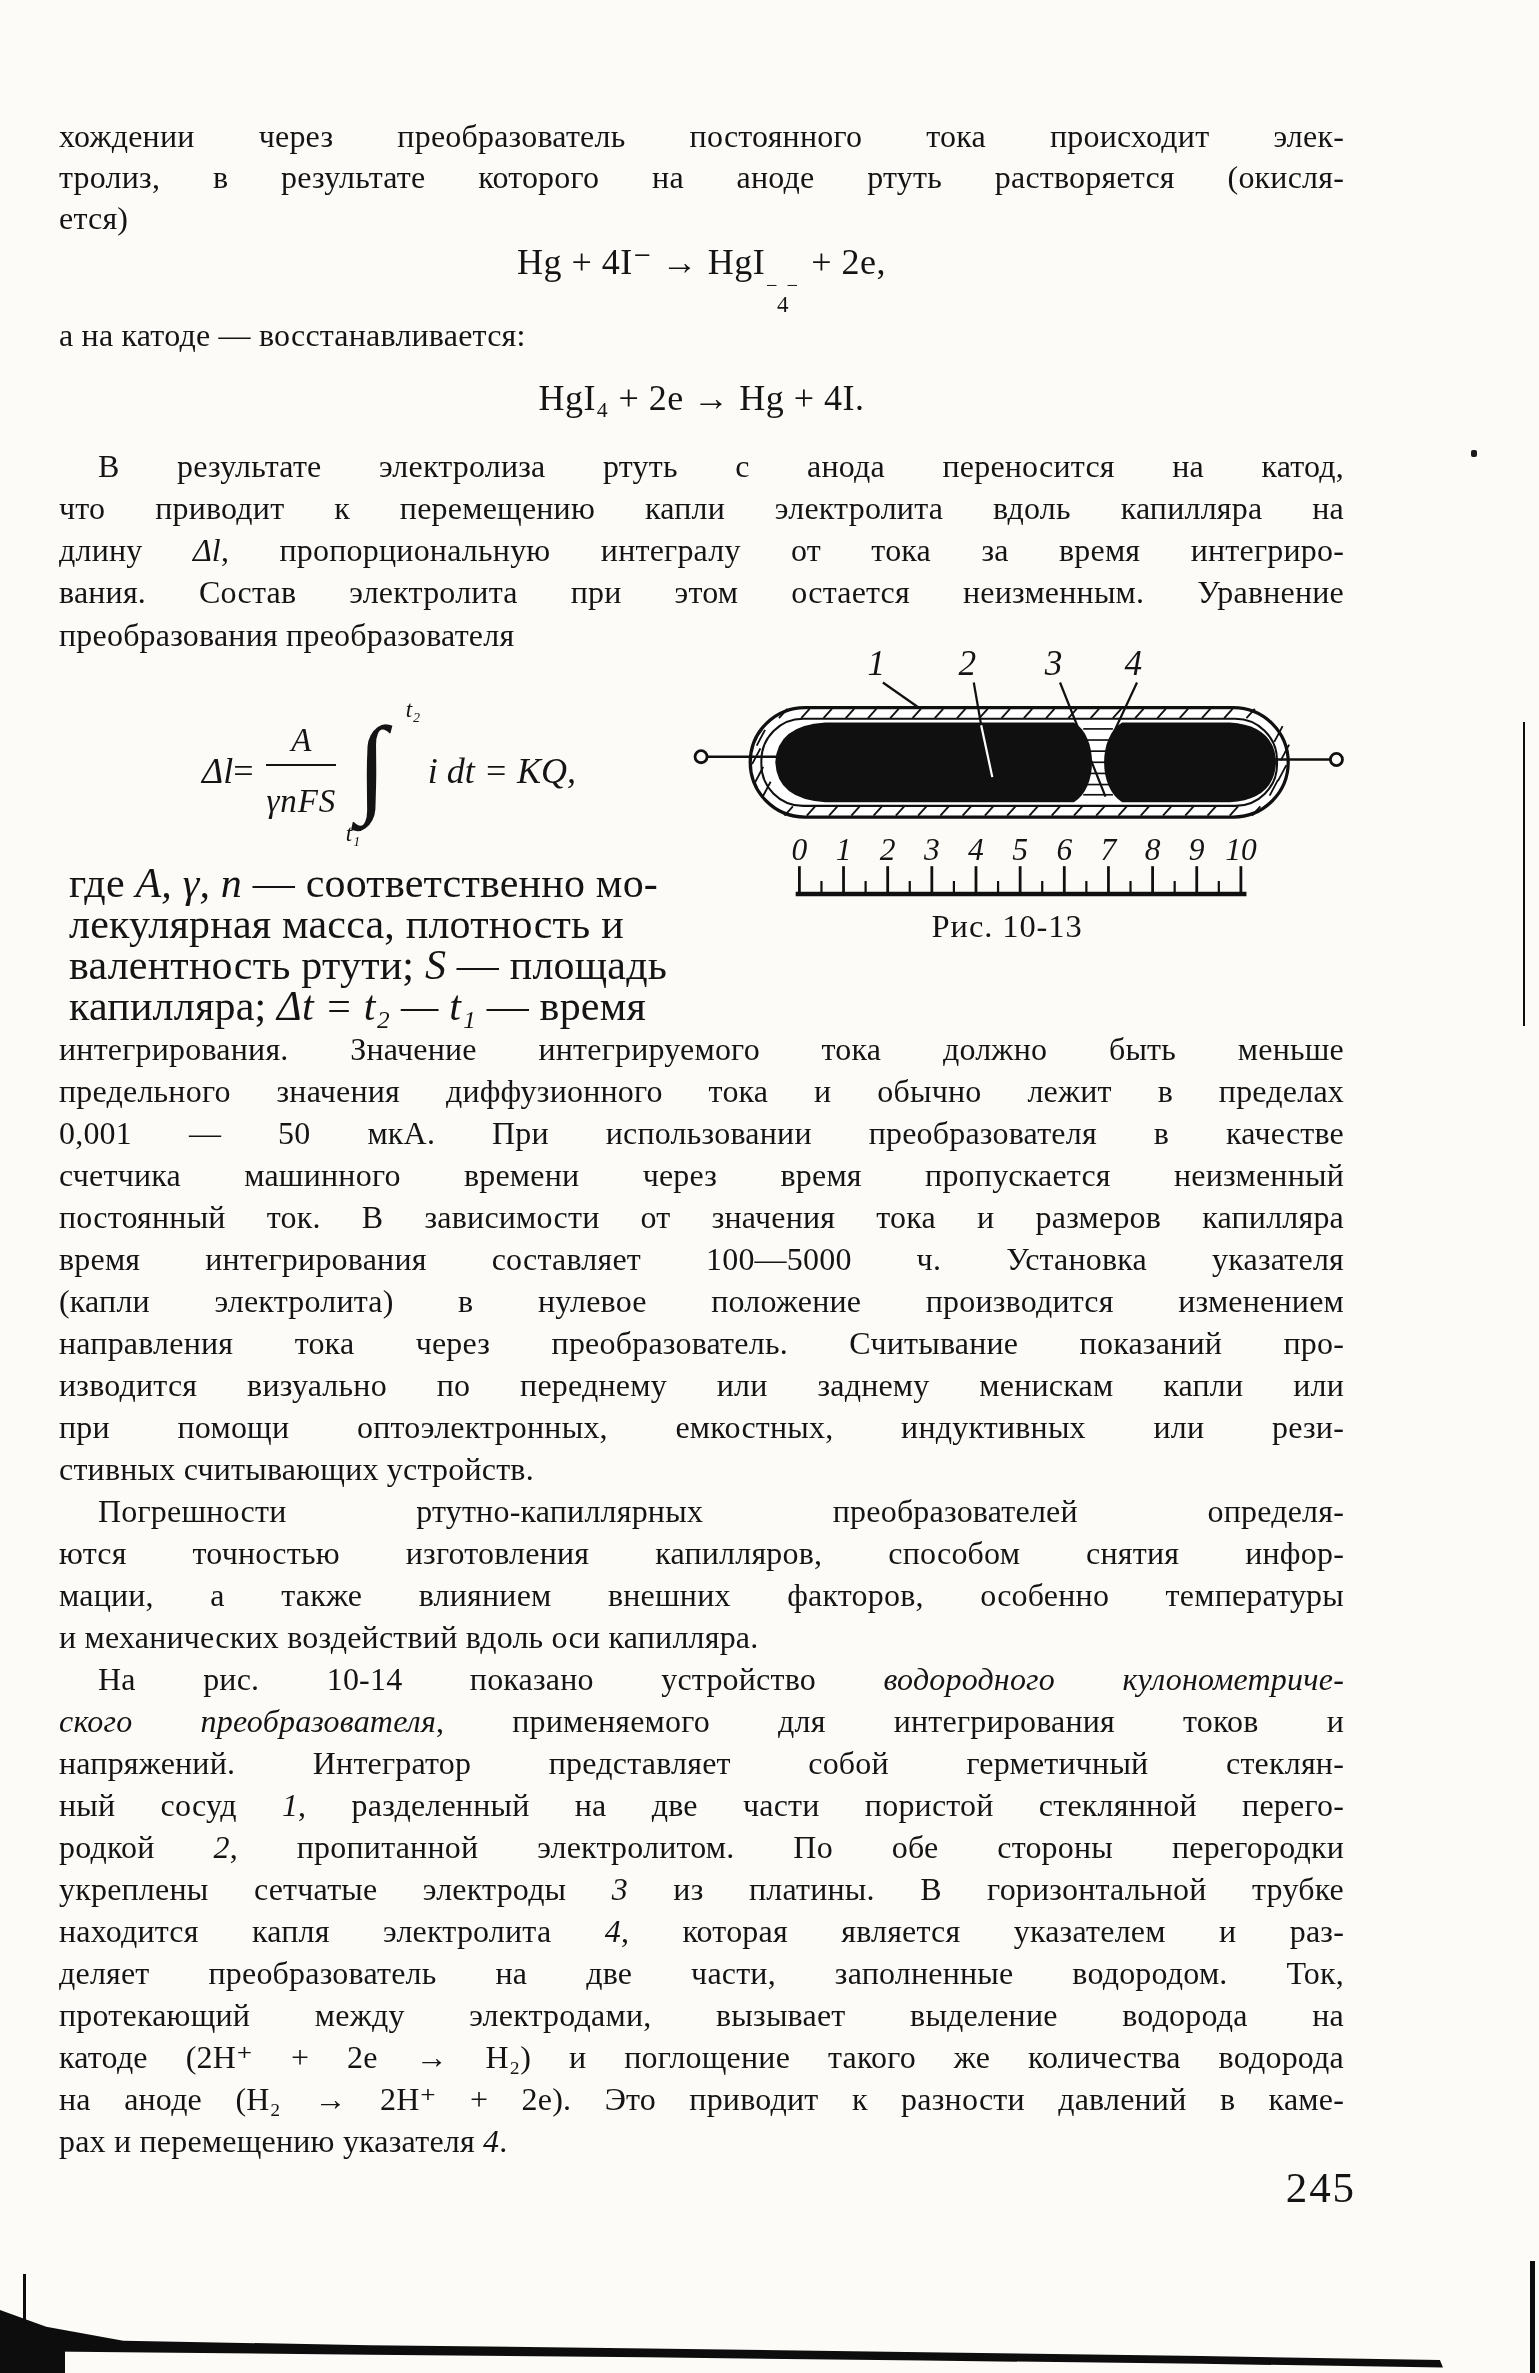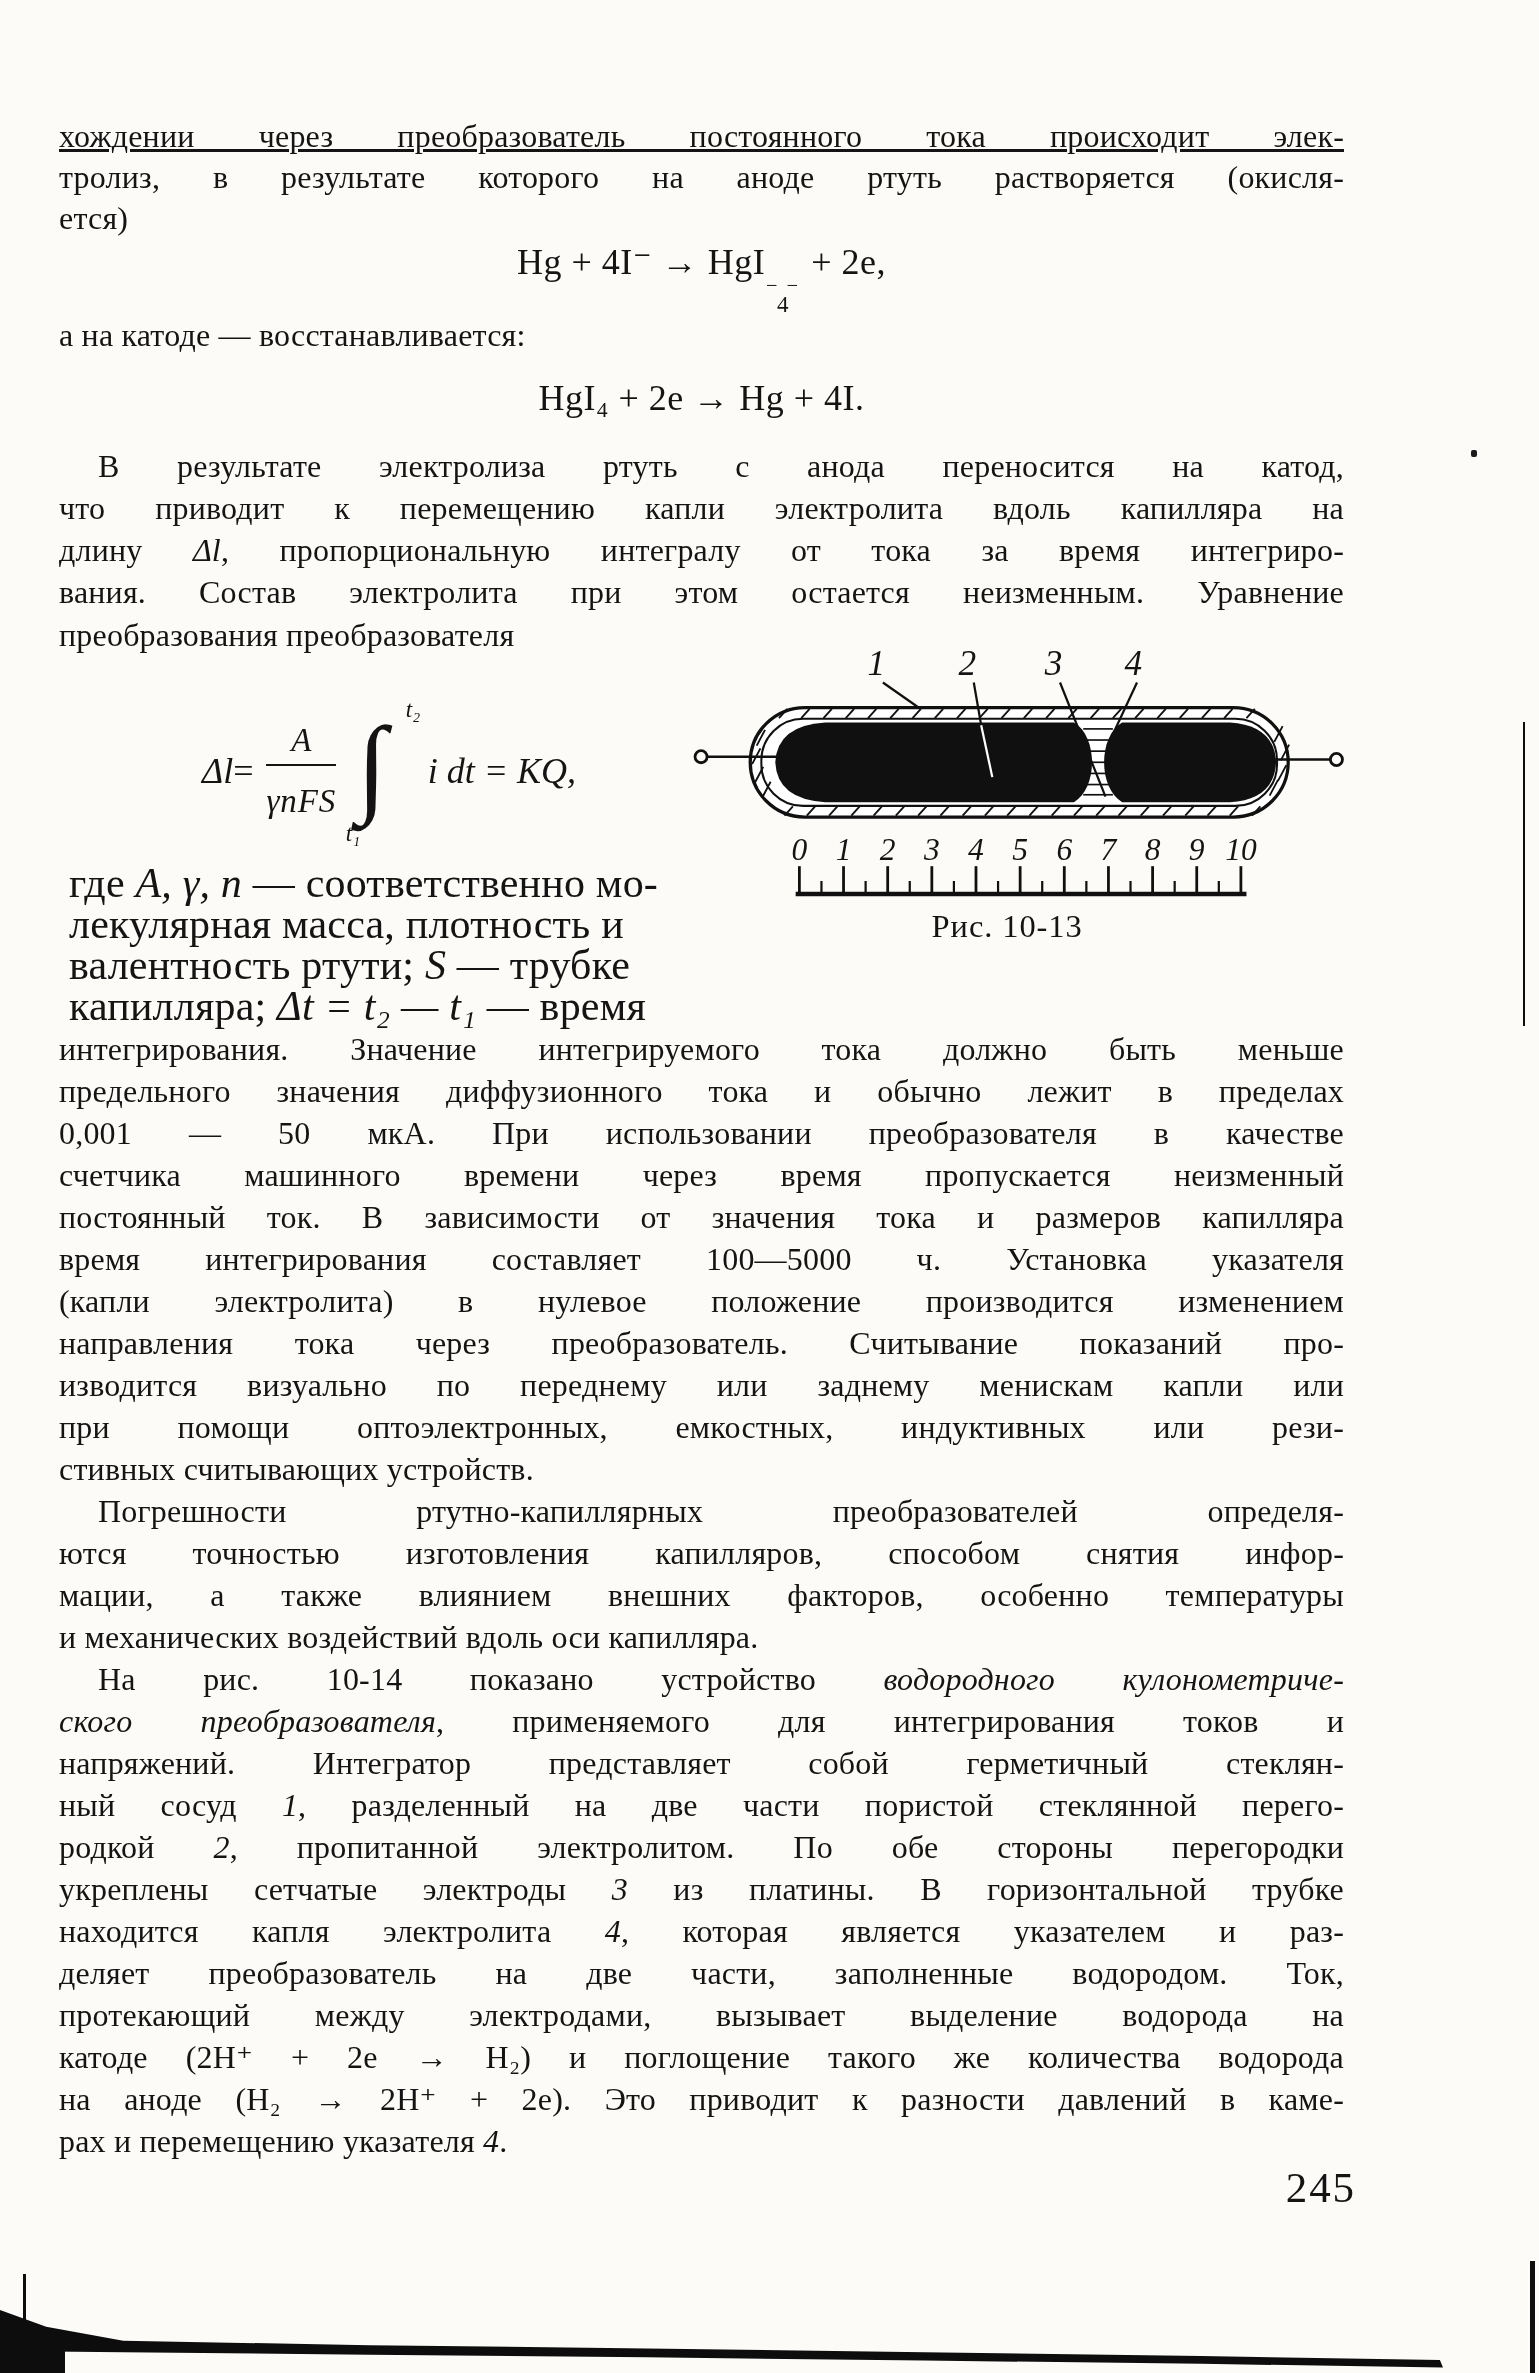--- a/index.html
+++ b/index.html
@@ -38,40 +38,40 @@
   .bandcorner{position:absolute;left:0;top:2312px;width:65px;height:62px;background:#0d0d0d;
         clip-path:polygon(0 0,18% 10%,55% 42%,100% 62%,100% 100%,0 100%);}
 </style>
 </head>
 <body>
 
 <div class="page">
 
   <div id="text-root">
       <div class="block" style="left: 59px; top: 116px; width: 1285px; font-size: 32px;">
-        <div class="line j" style="height: 41px; line-height: 41px; text-decoration: underline;"><span>хождении через преобразователь постоянного тока происходит элек-</span></div>
+        <div class="line j" style="height: 41px; line-height: 41px;"><span>хождении через преобразователь постоянного тока происходит элек-</span></div>
         <div class="line j" style="height: 41px; line-height: 41px;"><span>тролиз, в результате которого на аноде ртуть растворяется (окисля-</span></div>
         <div class="line" style="height: 41px; line-height: 41px;"><span>ется)</span></div>
       </div>
       <div class="block" style="left: 59px; top: 315px; width: 1285px; font-size: 32px;">
         <div class="line" style="height: 41px; line-height: 41px;"><span>а на катоде — восстанавливается:</span></div>
       </div>
       <div class="block" style="left: 59px; top: 445px; width: 1285px; font-size: 32px;">
         <div class="line j" style="height: 42px; line-height: 42px;"><span class="ind"></span><span>В результате электролиза ртуть с анода переносится на катод,</span></div>
         <div class="line j" style="height: 42px; line-height: 42px;"><span>что приводит к перемещению капли электролита вдоль капилляра на</span></div>
         <div class="line j" style="height: 42px; line-height: 42px;"><span>длину </span><span class="it">Δl</span><span>, пропорциональную интегралу от тока за время интегриро-</span></div>
         <div class="line j" style="height: 42px; line-height: 42px;"><span>вания. Состав электролита при этом остается неизменным. Уравнение</span></div>
       </div>
       <div class="block" style="left: 59px; top: 614px; width: 436px; font-size: 32px;">
         <div class="line" style="height: 42px; line-height: 42px;"><span>преобразования преобразователя</span></div>
       </div>
       <div class="block" style="left: 69px; top: 863px; width: 436px; font-size: 42px;">
         <div class="line" style="height: 41px; line-height: 41px;"><span>где </span><span class="it">A, γ, n</span><span> — соответственно мо-</span></div>
         <div class="line" style="height: 41px; line-height: 41px;"><span>лекулярная масса, плотность и</span></div>
-        <div class="line" style="height: 41px; line-height: 41px;"><span>валентность ртути; </span><span class="it">S</span><span> — трубке</span></div>
+        <div class="line" style="height: 41px; line-height: 41px;"><span>валентность ртути; </span><span class="it">S</span><span> — площадь</span></div>
         <div class="line" style="height: 41px; line-height: 41px;"><span>капилляра; </span><span class="it">Δt = t₂ — t₁</span><span> — время</span></div>
       </div>
       <div class="block" style="left: 59px; top: 1028px; width: 1285px; font-size: 32px;">
         <div class="line j" style="height: 42px; line-height: 42px;"><span>интегрирования. Значение интегрируемого тока должно быть меньше</span></div>
         <div class="line j" style="height: 42px; line-height: 42px;"><span>предельного значения диффузионного тока и обычно лежит в пределах</span></div>
         <div class="line j" style="height: 42px; line-height: 42px;"><span>0,001 — 50 мкА. При использовании преобразователя в качестве</span></div>
         <div class="line j" style="height: 42px; line-height: 42px;"><span>счетчика машинного времени через время пропускается неизменный</span></div>
         <div class="line j" style="height: 42px; line-height: 42px;"><span>постоянный ток. В зависимости от значения тока и размеров капилляра</span></div>
         <div class="line j" style="height: 42px; line-height: 42px;"><span>время интегрирования составляет 100—5000 ч. Установка указателя</span></div>
         <div class="line j" style="height: 42px; line-height: 42px;"><span>(капли электролита) в нулевое положение производится изменением</span></div>

